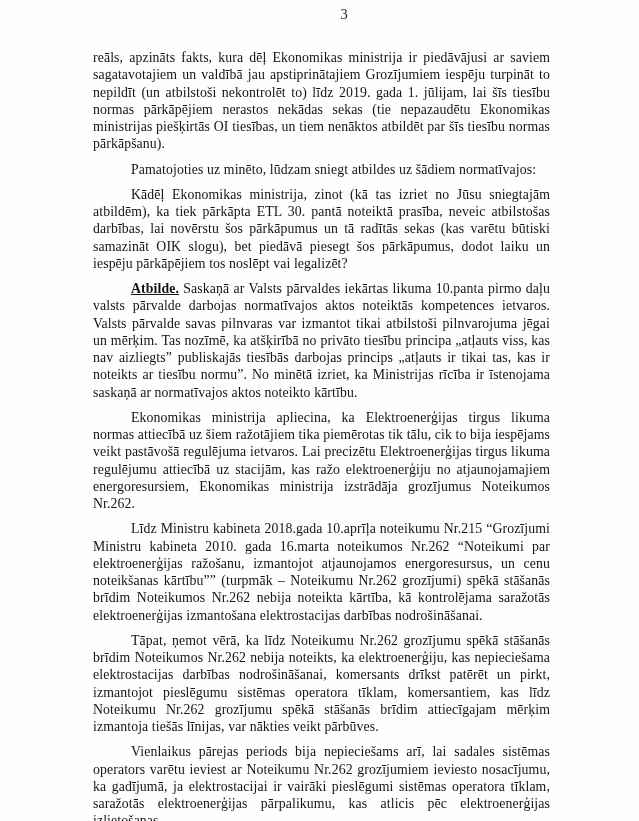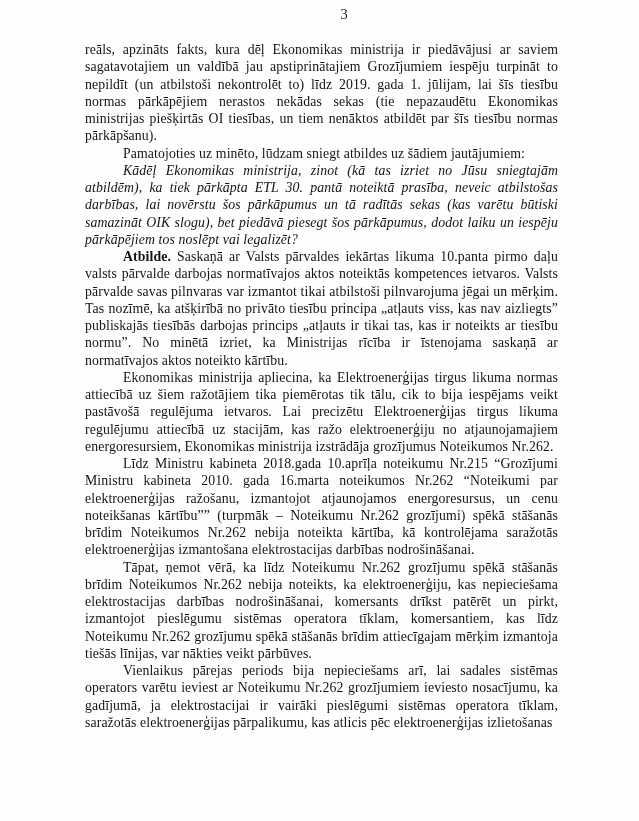--- a/index.html
+++ b/index.html
@@ -29,43 +29,43 @@
     position: absolute;
     left: 85px;
     top: 41px;
     width: 473px;
     font-size: 13.8px;
     line-height: 17.25px;
     text-align: justify;
     letter-spacing: 0.1px;
   }
   .doc-body p {
-    margin: 0;
+    margin: 8px;
     padding: 0;
     text-indent: 38px;
   }
   .doc-body p.continuation {
     text-indent: 0;
   }
   .doc-body p.question {
-    font-style: italic;
   }
   .doc-body b.answer-lead {
     font-weight: bold;
+    text-decoration: underline;
   }
 </style>
 </head>
 <body>
 
 <div class="page">
   <div class="page-number">3</div>
 
   <div class="doc-body">
     <p class="continuation">reāls, apzināts fakts, kura dēļ Ekonomikas ministrija ir piedāvājusi ar saviem sagatavotajiem un valdībā jau apstiprinātajiem Grozījumiem iespēju turpināt to nepildīt (un atbilstoši nekontrolēt to) līdz 2019. gada 1. jūlijam, lai šīs tiesību normas pārkāpējiem nerastos nekādas sekas (tie nepazaudētu Ekonomikas ministrijas piešķirtās OI tiesības, un tiem nenāktos atbildēt par šīs tiesību normas pārkāpšanu).</p>
-    <p>Pamatojoties uz minēto, lūdzam sniegt atbildes uz šādiem jautājumiem:</p>
+    <p>Pamatojoties uz minēto, lūdzam sniegt atbildes uz šādiem normatīvajos:</p>
     <p class="question">Kādēļ Ekonomikas ministrija, zinot (kā tas izriet no Jūsu sniegtajām atbildēm), ka tiek pārkāpta ETL 30. pantā noteiktā prasība, neveic atbilstošas darbības, lai novērstu šos pārkāpumus un tā radītās sekas (kas varētu būtiski samazināt OIK slogu), bet piedāvā piesegt šos pārkāpumus, dodot laiku un iespēju pārkāpējiem tos noslēpt vai legalizēt?</p>
     <p><b class="answer-lead">Atbilde.</b><span> Saskaņā ar Valsts pārvaldes iekārtas likuma 10.panta pirmo daļu valsts pārvalde darbojas normatīvajos aktos noteiktās kompetences ietvaros. Valsts pārvalde savas pilnvaras var izmantot tikai atbilstoši pilnvarojuma jēgai un mērķim. Tas nozīmē, ka atšķirībā no privāto tiesību principa „atļauts viss, kas nav aizliegts” publiskajās tiesībās darbojas princips „atļauts ir tikai tas, kas ir noteikts ar tiesību normu”. No minētā izriet, ka Ministrijas rīcība ir īstenojama saskaņā ar normatīvajos aktos noteikto kārtību.</span></p>
     <p>Ekonomikas ministrija apliecina, ka Elektroenerģijas tirgus likuma normas attiecībā uz šiem ražotājiem tika piemērotas tik tālu, cik to bija iespējams veikt pastāvošā regulējuma ietvaros. Lai precizētu Elektroenerģijas tirgus likuma regulējumu attiecībā uz stacijām, kas ražo elektroenerģiju no atjaunojamajiem energoresursiem, Ekonomikas ministrija izstrādāja grozījumus Noteikumos Nr.262.</p>
     <p>Līdz Ministru kabineta 2018.gada 10.aprīļa noteikumu Nr.215 “Grozījumi Ministru kabineta 2010. gada 16.marta noteikumos Nr.262 “Noteikumi par elektroenerģijas ražošanu, izmantojot atjaunojamos energoresursus, un cenu noteikšanas kārtību”” (turpmāk – Noteikumu Nr.262 grozījumi) spēkā stāšanās brīdim Noteikumos Nr.262 nebija noteikta kārtība, kā kontrolējama saražotās elektroenerģijas izmantošana elektrostacijas darbības nodrošināšanai.</p>
     <p>Tāpat, ņemot vērā, ka līdz Noteikumu Nr.262 grozījumu spēkā stāšanās brīdim Noteikumos Nr.262 nebija noteikts, ka elektroenerģiju, kas nepieciešama elektrostacijas darbības nodrošināšanai, komersants drīkst patērēt un pirkt, izmantojot pieslēgumu sistēmas operatora tīklam, komersantiem, kas līdz Noteikumu Nr.262 grozījumu spēkā stāšanās brīdim attiecīgajam mērķim izmantoja tiešās līnijas, var nākties veikt pārbūves.</p>
     <p>Vienlaikus pārejas periods bija nepieciešams arī, lai sadales sistēmas operators varētu ieviest ar Noteikumu Nr.262 grozījumiem ieviesto nosacījumu, ka gadījumā, ja elektrostacijai ir vairāki pieslēgumi sistēmas operatora tīklam, saražotās elektroenerģijas pārpalikumu, kas atlicis pēc elektroenerģijas izlietošanas</p>
   </div>
 </div>
 
 </body></html>

